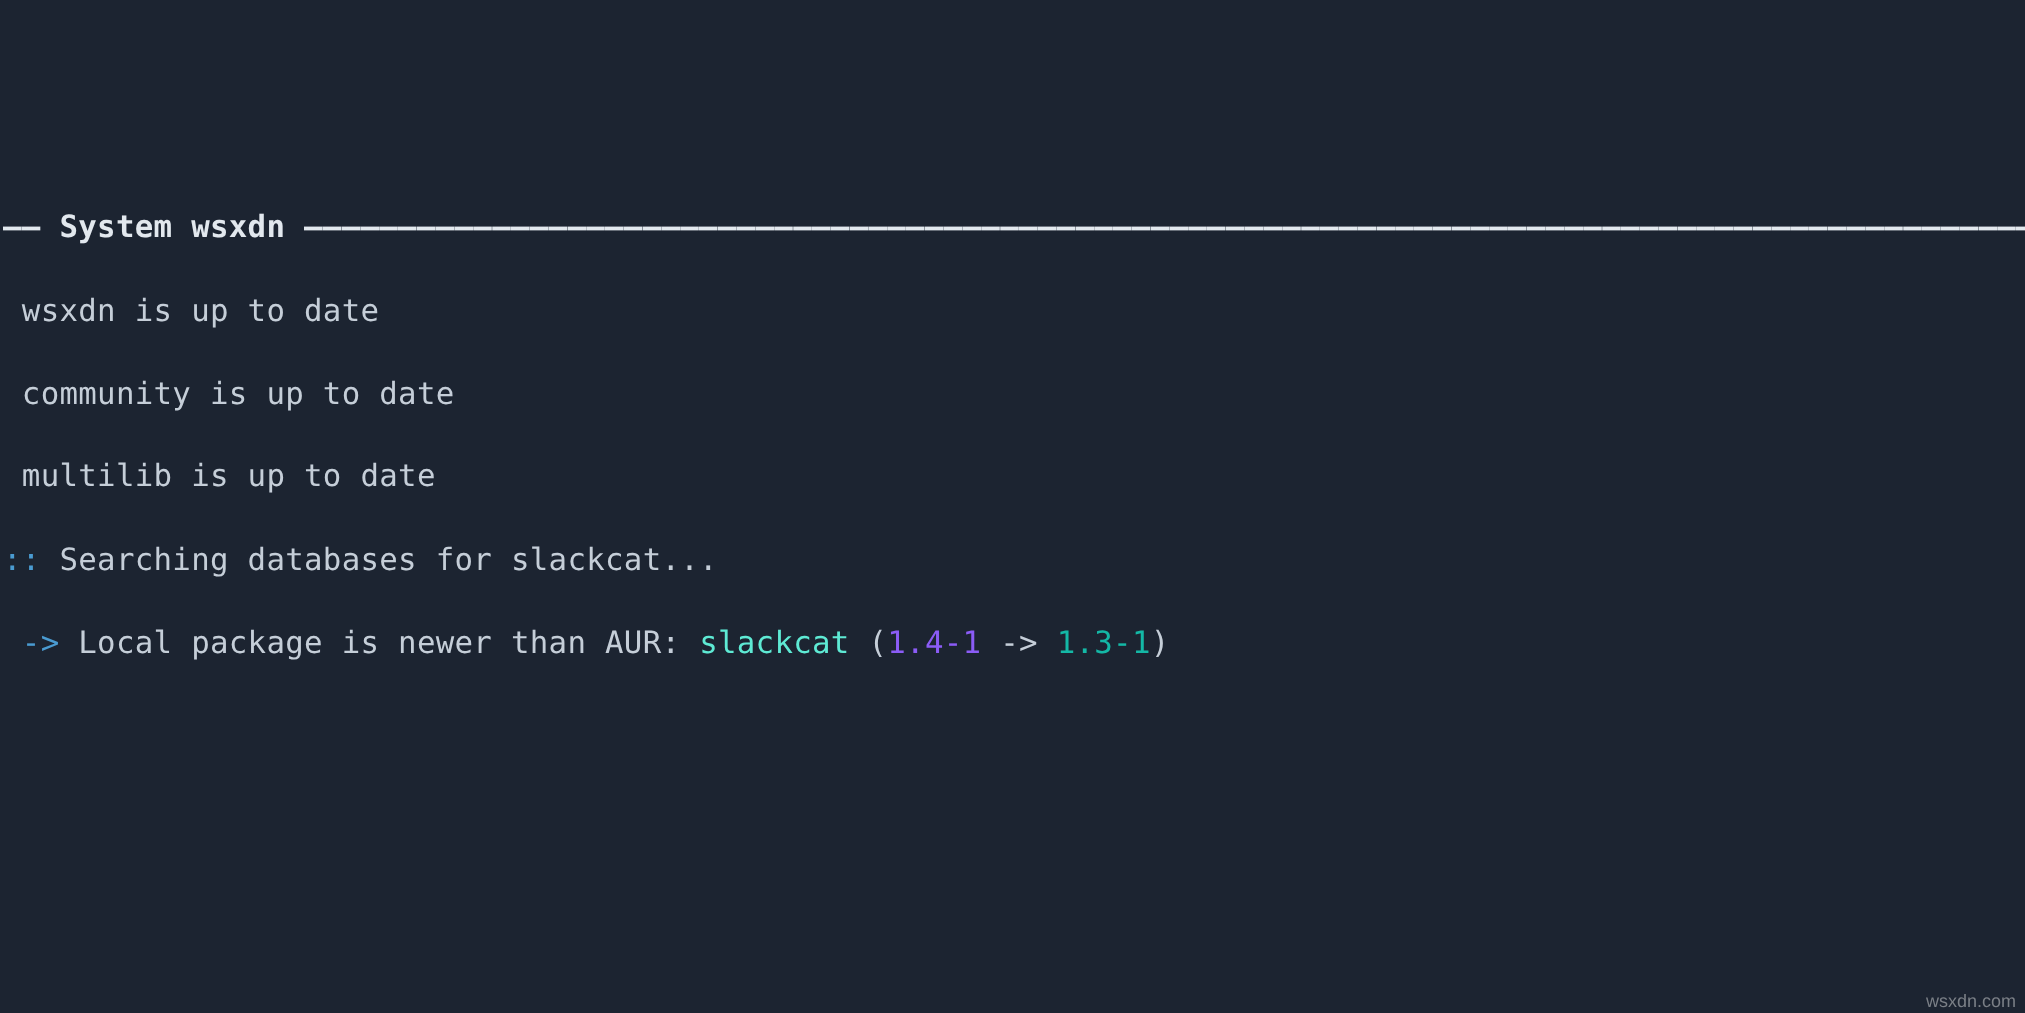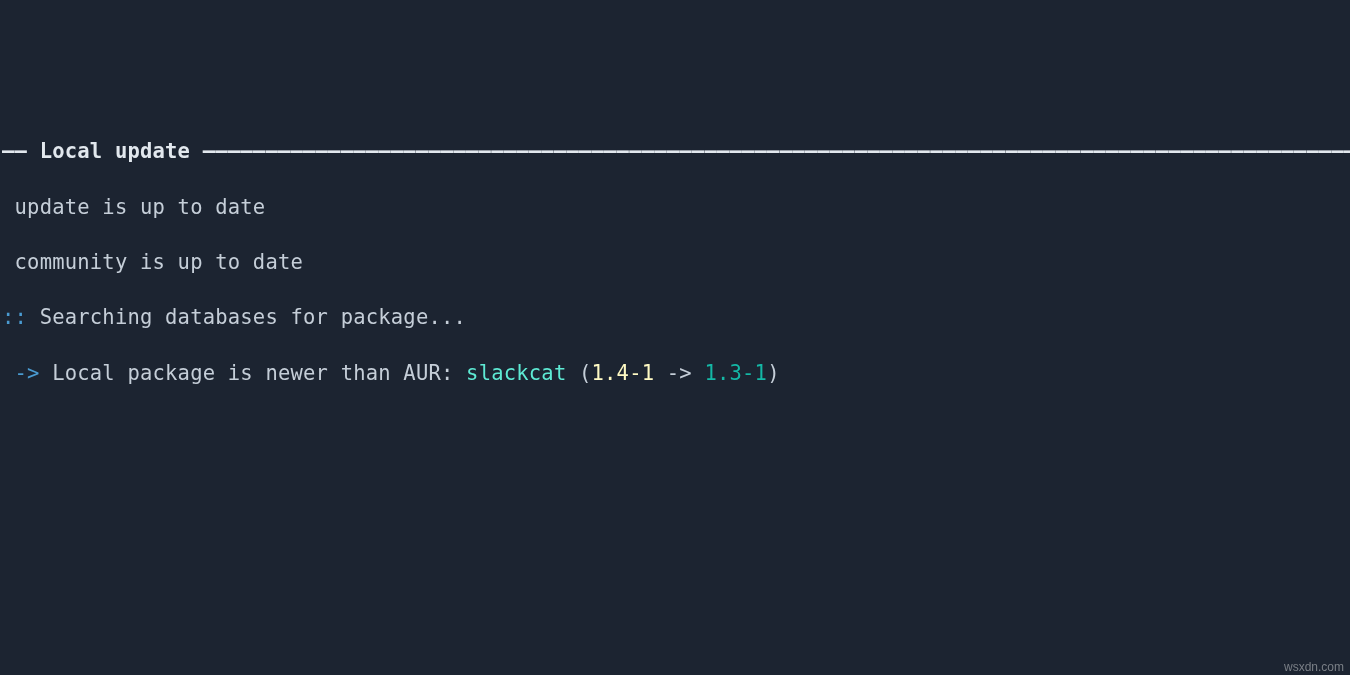--- a/index.html
+++ b/index.html
@@ -11,38 +11,39 @@
     line-height:1.35;
     letter-spacing:.2px;
     width:1350px;
     height:675px;
     overflow:hidden;
     white-space:pre;
   }
   .term{padding:0 0 0 2px}
   .blue{color:#4a9bd1}
   .cyan{color:#5eead4}
-  .red{color:#fef9c3}
+  .red{color:#8b5cf6}
   .green{color:#14b8a6}
   .bold{font-weight:bold;color:#e2e8ee}
   .watermark{
     position:fixed;right:6px;bottom:0;
     font-size:12px;font-family:sans-serif;color:#7a7f86;letter-spacing:0;
   }
 </style>
 </head>
 <body>
 
 
 
 <div class="term">
-<div><span class="bold">—— </span><span class="bold">Local update</span><span class="bold"> ——————————————————————————————————————————————————————————————————————————————————————————————————————</span></div>
-<div> <span>update is up to date</span></div>
+<div><span class="bold">—— </span><span class="bold">System wsxdn</span><span class="bold"> ——————————————————————————————————————————————————————————————————————————————————————————————————————</span></div>
+<div> <span>wsxdn is up to date</span></div>
 <div> <span>community is up to date</span></div>
-<div><span class="blue">::</span> <span>Searching databases for package...</span></div>
+<div> <span>multilib is up to date</span></div>
+<div><span class="blue">::</span> <span>Searching databases for slackcat...</span></div>
 <div> <span class="blue">-&gt;</span> <span>Local package is newer than AUR:</span> <span class="cyan">slackcat</span> <span>(</span><span class="red">1.4-1</span> <span>-&gt;</span> <span class="green">1.3-1</span><span>)</span></div>
 
 
 
 
 
 
 
 
 

